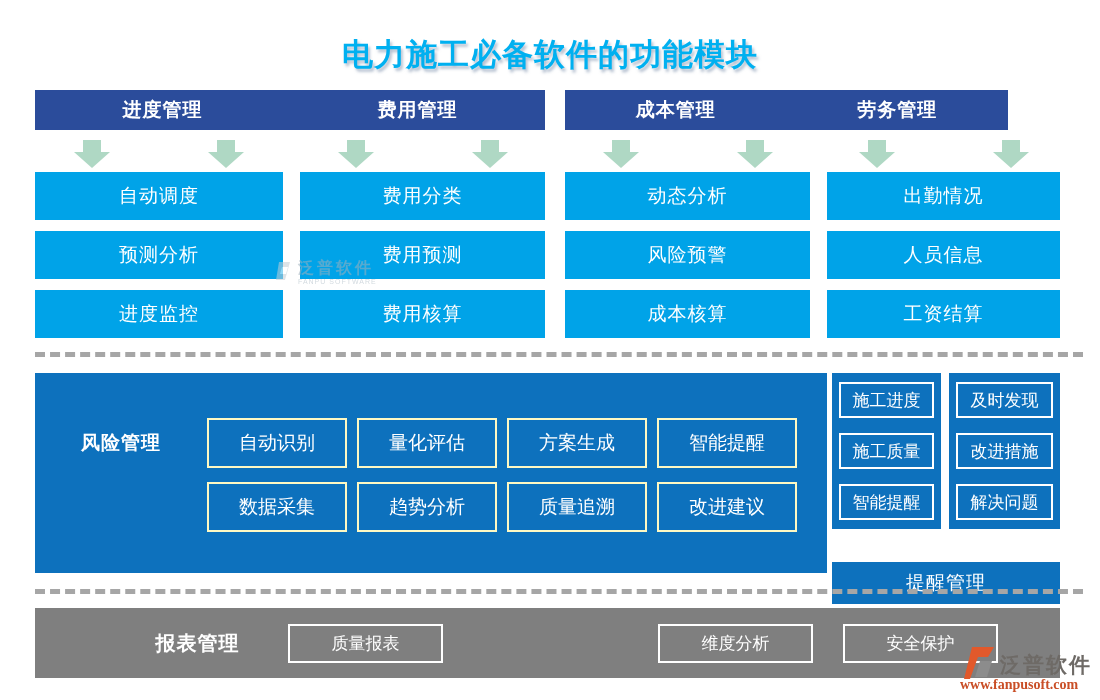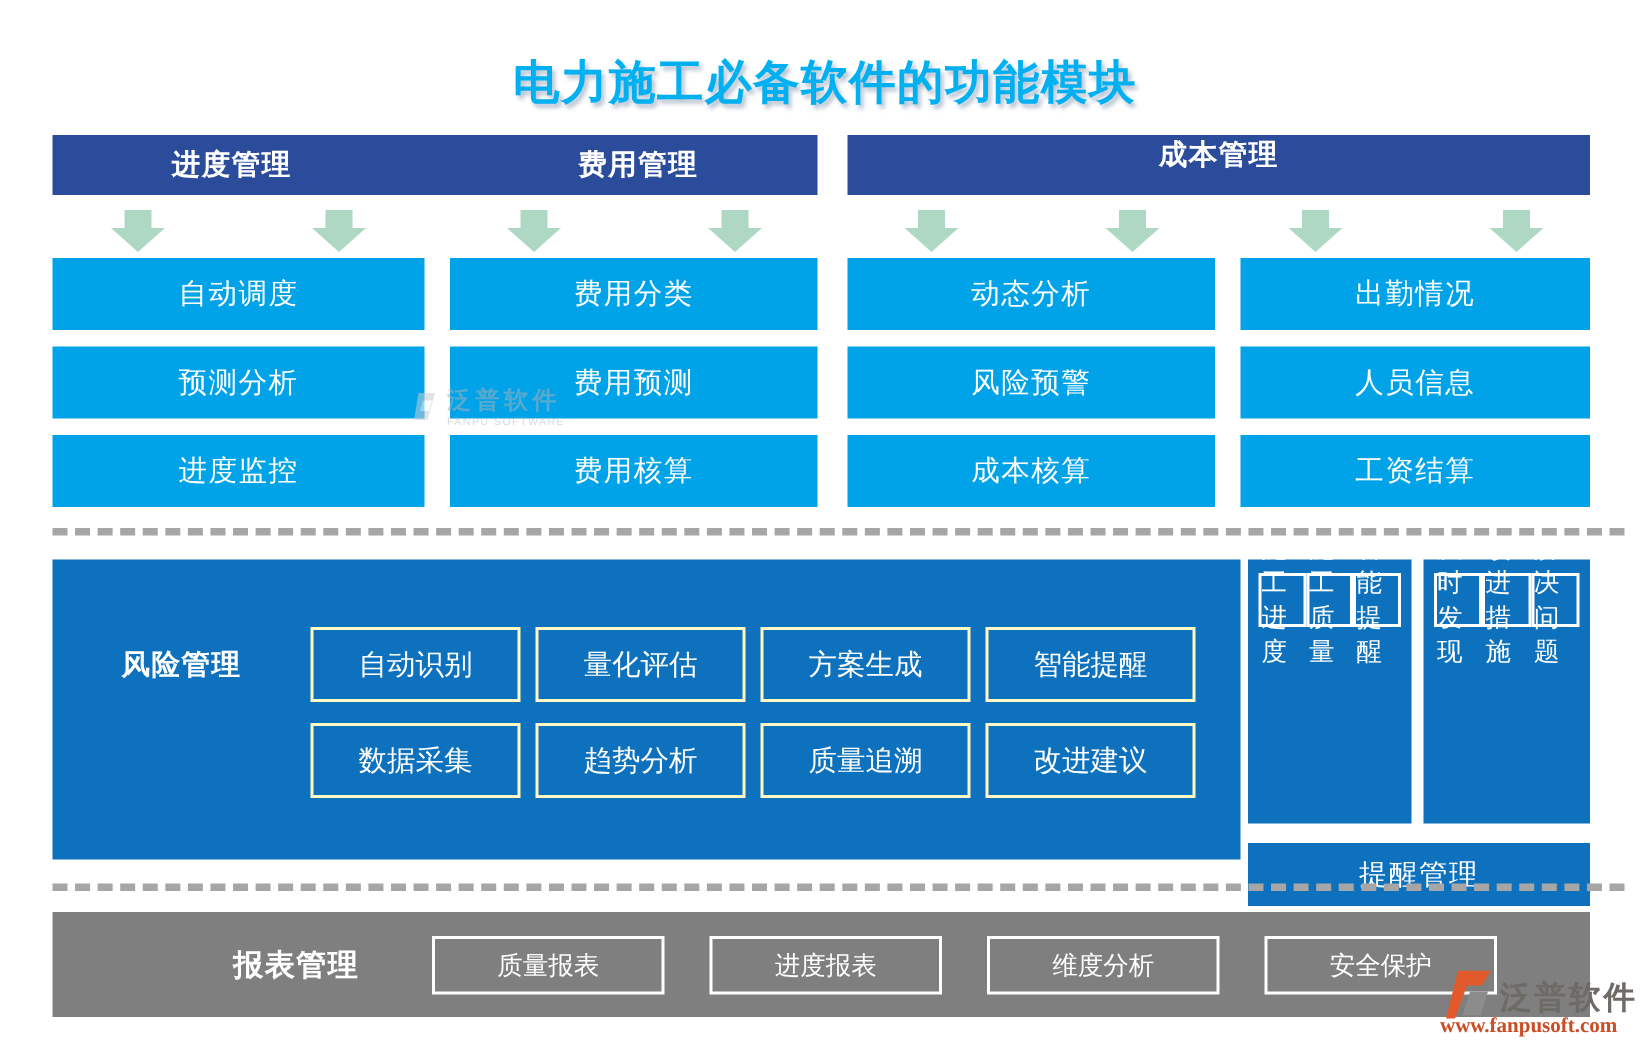--- a/index.html
+++ b/index.html
@@ -4,23 +4,23 @@
 <style>
   html,body{margin:0;padding:0;background:#ffffff;}
   .page{position:relative;width:1100px;height:700px;background:#ffffff;overflow:hidden;
         font-family:"Liberation Sans","DejaVu Sans",sans-serif;}
 
   .title{position:absolute;top:34px;left:0;width:1100px;margin:0;text-align:center;
          font-size:31px;font-weight:bold;color:#00B0F0;letter-spacing:1px;
          text-shadow:2px 3px 3px rgba(120,140,170,0.55);}
 
   
-  .hbar{position:absolute;top:90px;height:40px;background:#2B4C9B;display:flex;gap:32px;}
+  .hbar{position:absolute;top:90px;height:40px;background:#2B4C9B;display:flex;}
   .hbar1{left:35px;width:510px;}
-  .hbar2{left:565px;width:495px;flex-direction:column;}
+  .hbar2{left:565px;width:443px;}
   .hlabel{flex:1;display:flex;align-items:center;justify-content:center;
           color:#ffffff;font-size:19px;font-weight:bold;letter-spacing:1px;}
 
   
   .col{position:absolute;top:140px;height:198px;}
   .arrows{position:absolute;top:0;left:0;right:0;height:28px;display:flex;
           justify-content:center;gap:98px;}
   .arrow{width:36px;height:28px;}
   .fbox{position:absolute;left:0;right:0;height:48px;background:#00A3E8;
         display:flex;align-items:center;justify-content:center;
@@ -34,22 +34,22 @@
   
   .mainpanel{position:absolute;left:35px;top:373px;width:792px;height:200px;background:#0D71BD;}
   .plabel{position:absolute;left:0;width:172px;height:50px;display:flex;align-items:center;
           justify-content:center;color:#ffffff;font-size:19px;font-weight:bold;letter-spacing:1px;}
   .pbox{position:absolute;width:140px;height:50px;border:2px solid #fef9c3;box-sizing:border-box;
         display:flex;align-items:center;justify-content:center;color:#ffffff;font-size:19px;}
   .prow1{top:45px;} .prow2{top:109px;}
   .pc0{left:172px;} .pc1{left:322px;} .pc2{left:472px;} .pc3{left:622px;}
 
   
-  .sidepanel{position:absolute;top:373px;height:176px;background:#0D71BD;box-sizing:border-box;
-             display:flex;flex-direction:row;justify-content:space-between;padding:9px 7px;}
+  .sidepanel{position:absolute;top:373px;height:156px;background:#0D71BD;box-sizing:border-box;
+             display:flex;flex-direction:column;justify-content:space-between;padding:9px 7px;}
   .spA{left:832px;width:109px;}
   .spB{left:949px;width:111px;}
   .sbox{height:36px;border:2px solid #ffffff;box-sizing:border-box;display:flex;
         align-items:center;justify-content:center;color:#ffffff;font-size:17px;}
   .reminder{position:absolute;left:832px;top:562px;width:228px;height:42px;background:#0D71BD;
             display:flex;align-items:center;justify-content:center;color:#ffffff;
             font-size:19px;letter-spacing:1px;}
 
   
   .graybar{position:absolute;left:35px;top:608px;width:1025px;height:70px;background:#7F7F7F;}
@@ -181,21 +181,20 @@
     <div class="sbox">改进措施</div>
     <div class="sbox">解决问题</div>
   </div>
   <div class="reminder">提醒管理</div>
 
   <div class="dashline" style="top:589px;"></div>
 
   <div class="graybar">
     <div class="glabel">报表管理</div>
     <div class="gbox gb0">质量报表</div>
-    <div class="gbox gb1">进度报表</div>
     <div class="gbox gb2">维度分析</div>
     <div class="gbox gb3">安全保护</div>
   </div>
 
   <div class="brand">
     <svg class="brand-logo" width="32" height="34" viewBox="0 0 32 34">
       <path d="M8,0 L30,0 L24,10 L14,10 L6,32 L0,32 Z" fill="#E2592B"></path>
       <path d="M16,14 L28,14 L23,30 L11,30 Z" fill="#8C8C8C"></path>
     </svg>
     <div class="brand-name">泛普软件</div>

